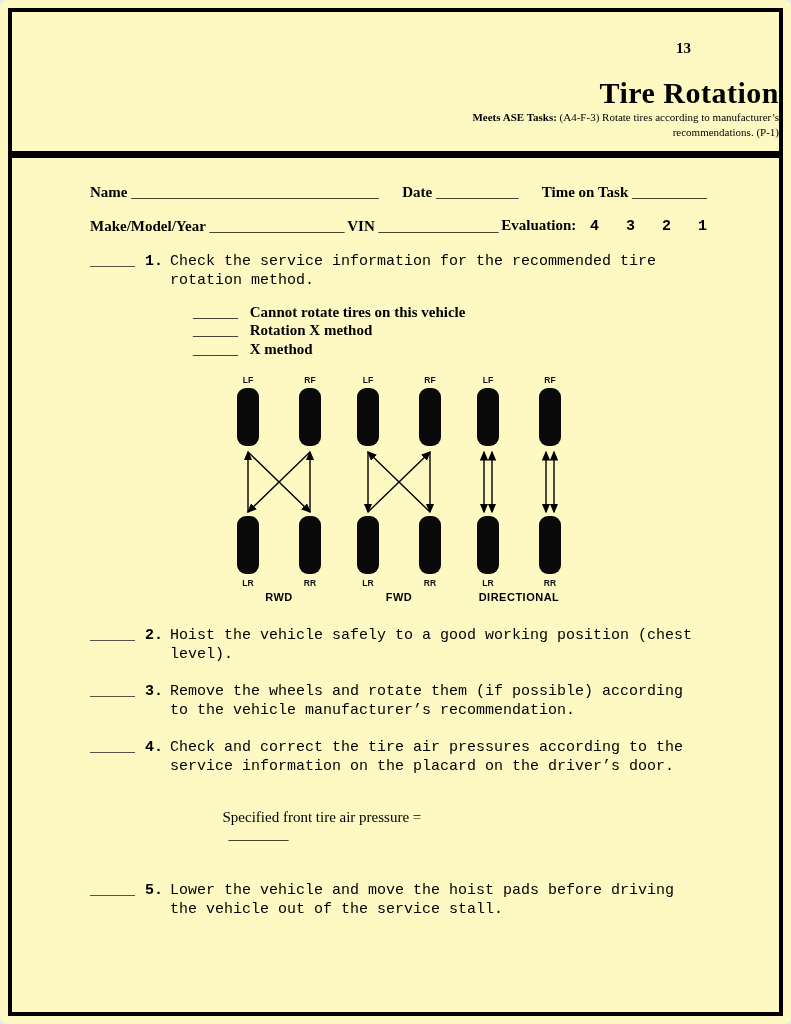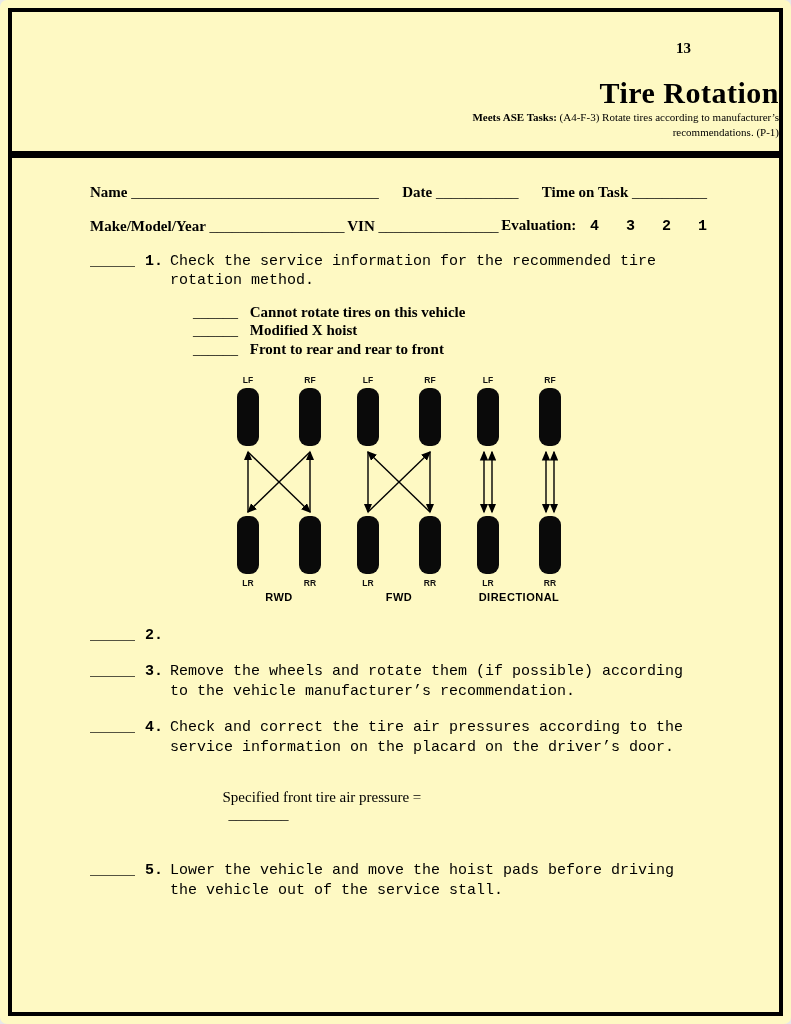--- a/index.html
+++ b/index.html
@@ -94,25 +94,25 @@
         <span class="text">Check the service information for the recommended tire rotation method.</span>
       </div>
 
       <div class="options">
         <div class="optrow">
           <span class="oblank">______</span>
           <span class="olabel">Cannot rotate tires on this vehicle</span>
         </div>
         <div class="optrow">
           <span class="oblank">______</span>
-          <span class="olabel">Modified X hoist</span>
+          <span class="olabel">Rotation X method</span>
         </div>
         <div class="optrow">
           <span class="oblank">______</span>
-          <span class="olabel">Front to rear and rear to front</span>
+          <span class="olabel">X method</span>
         </div>
       </div>
 
       <div class="diagwrap">
         <svg viewBox="0 0 330 232" width="330" height="232">
           <defs>
             <marker id="ahE" markerWidth="9" markerHeight="9" refX="6" refY="3" orient="auto">
               <path d="M0,0 L7,3 L0,6 Z" fill="#000"></path>
             </marker>
             <marker id="ahS" markerWidth="9" markerHeight="9" refX="1" refY="3" orient="auto">
@@ -166,20 +166,21 @@
             <text class="tlabel" x="14" y="213">LR</text>
             <text class="tlabel" x="76" y="213">RR</text>
             <text class="dcaption" x="45" y="228">DIRECTIONAL</text>
           </g>
         </svg>
       </div>
 
       <div class="item">
         <span class="iblank">_____</span>
         <span class="num">2.</span>
+        <span class="text">Hoist the vehicle safely to a good working position (chest level).</span>
       </div>
 
       <div class="item">
         <span class="iblank">_____</span>
         <span class="num">3.</span>
         <span class="text">Remove the wheels and rotate them (if possible) according to the vehicle manufacturer’s recommendation.</span>
       </div>
 
       <div class="item">
         <span class="iblank">_____</span>

